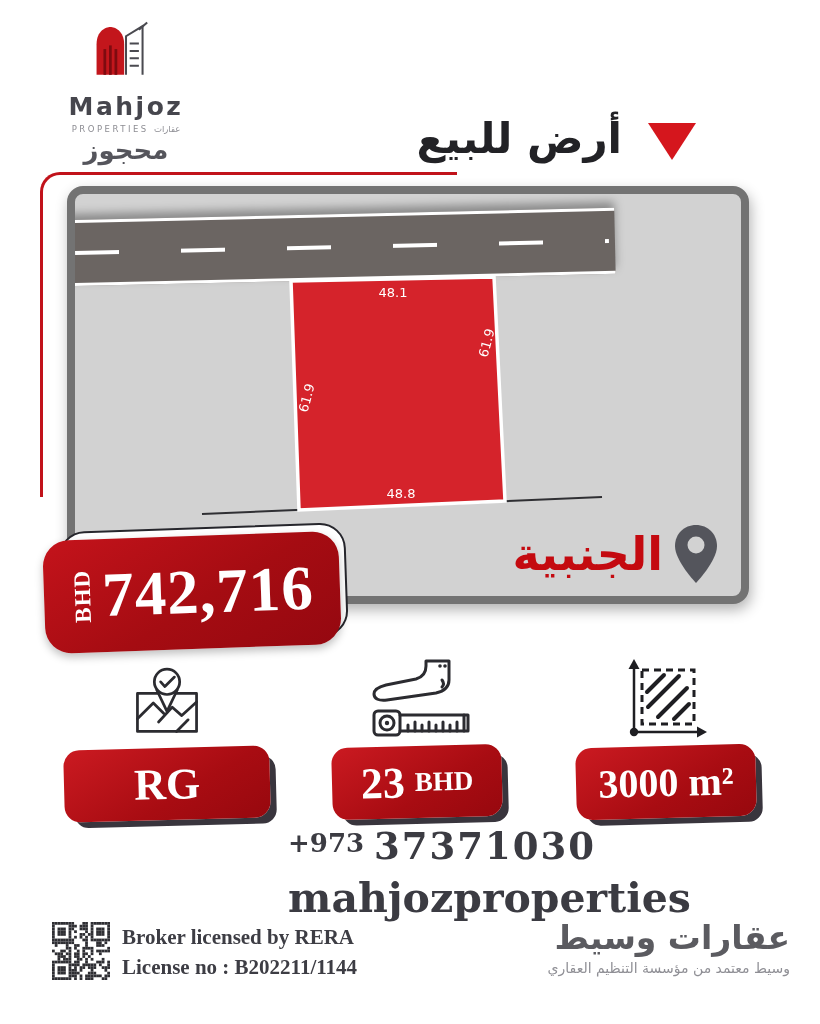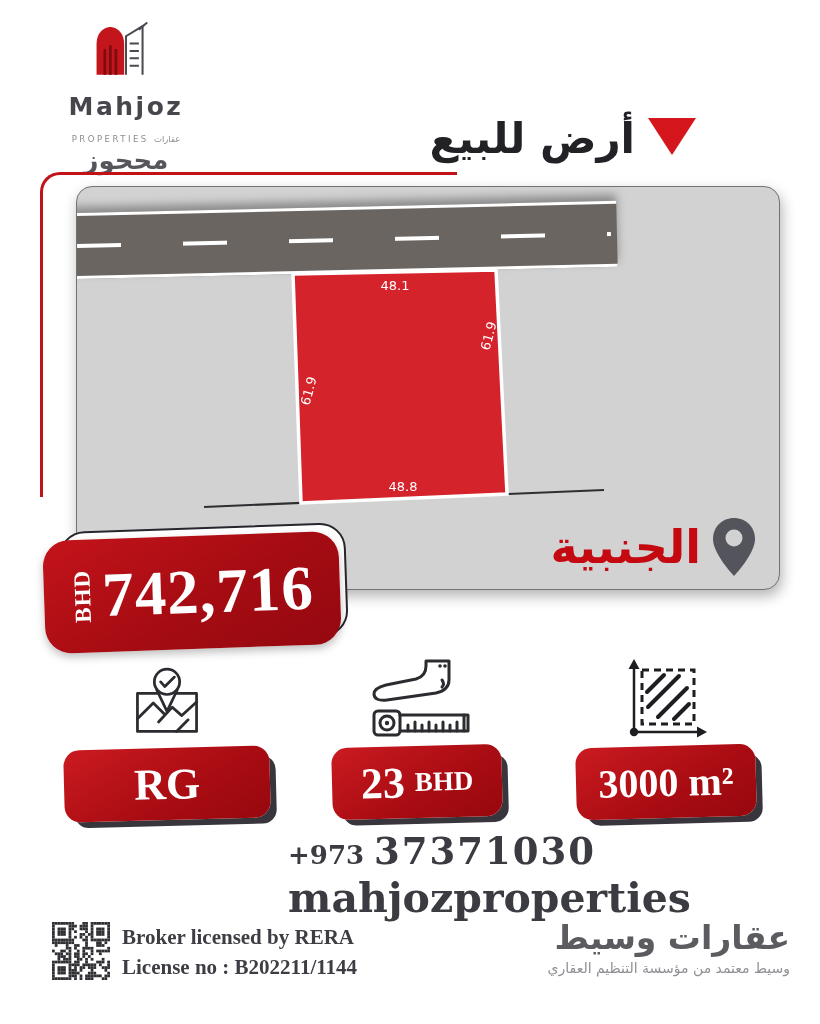--- a/index.html
+++ b/index.html
@@ -2,34 +2,34 @@
 <html><head>
 <meta charset="utf-8">
 <style>
   html,body{margin:0;padding:0;}
   body{width:820px;height:1024px;background:#ffffff;font-family:"DejaVu Sans",sans-serif;overflow:hidden;}
   .page{position:relative;width:820px;height:1024px;background:#ffffff;}
 
   
   .logo-block{position:absolute;left:38px;top:20px;width:176px;text-align:center;}
   .logo-name{font-size:25px;font-weight:bold;letter-spacing:2.5px;color:#46464d;margin-top:12px;}
-  .logo-sub{font-size:8.5px;color:#8d8d93;letter-spacing:2.5px;margin-top:13px;direction:ltr;}
+  .logo-sub{font-size:8.5px;color:#8d8d93;letter-spacing:2.5px;margin-top:3px;direction:ltr;}
   .logo-sub .ar{letter-spacing:0;}
   .logo-arabic{font-size:26px;font-weight:bold;color:#55555c;margin-top:1px;text-align:center;}
 
   
-  .title-row{position:absolute;top:118px;right:124px;display:flex;align-items:flex-start;gap:13px;}
+  .title-row{position:absolute;top:118px;right:124px;display:flex;align-items:flex-end;gap:26px;}
   .title-text{font-size:42px;font-weight:bold;color:#222226;direction:rtl;line-height:1;}
   .title-triangle{width:0;height:0;border-left:24px solid transparent;border-right:24px solid transparent;border-top:37px solid #d5161d;}
 
   
   .frame{position:absolute;left:40px;top:172px;width:414px;height:322px;border-left:3px solid #c1121a;border-top:3px solid #c1121a;border-top-left-radius:20px;}
 
   
-  .map-card{position:absolute;left:76px;top:186px;width:666px;height:402px;background:#d2d2d2;border:1px solid #737373;border-radius:16px;box-shadow:2px 6px 14px rgba(0,0,0,0.3);padding-left:36px;}
+  .map-card{position:absolute;left:67px;top:186px;width:666px;height:402px;background:#d2d2d2;border:8px solid #737373;border-radius:16px;box-shadow:2px 6px 14px rgba(0,0,0,0.3);}
   .map-inner{position:absolute;inset:0;border-radius:11px;overflow:hidden;}
   .road{position:absolute;left:-10px;top:20px;width:550px;height:60px;background:#6b6562;border-top:3px solid #ffffff;border-bottom:3px solid #ffffff;transform:rotate(-1.3deg);box-shadow:0 -6px 10px rgba(0,0,0,0.35);}
   .road-dash{position:absolute;left:10px;right:6px;top:50%;height:4px;margin-top:-2px;background:repeating-linear-gradient(90deg,#ffffff 0 44px,transparent 44px 106px);}
   .plot-svg{position:absolute;inset:0;width:666px;height:402px;}
   .plot-label{font-size:13px;fill:#ffffff;font-family:"DejaVu Sans",sans-serif;}
   .location-row{position:absolute;right:22px;bottom:12px;display:flex;align-items:center;gap:10px;}
   .location-name{font-size:46px;font-weight:bold;color:#c40a10;direction:rtl;line-height:1;}
 
   
   .price-backing{position:absolute;left:60px;top:527px;width:283px;height:110px;background:#ffffff;border:2px solid #26262c;border-radius:26px;transform:rotate(-2deg);}
@@ -44,21 +44,21 @@
   .feat-1{left:62px;top:658px;width:210px;}
   .feat-1 .red-pill{width:206px;height:72px;font-size:44px;align-items:center;}
   .feat-2{left:330px;top:656px;width:174px;}
   .feat-2 .red-pill{width:170px;height:72px;font-size:44px;align-items:center;gap:10px;}
   .feat-2 .unit{font-size:27px;}
   .feat-3{left:574px;top:656px;width:184px;}
   .feat-3 .red-pill{width:180px;height:72px;font-size:40px;align-items:center;}
 
   
   .contact{position:absolute;left:278px;top:828px;width:300px;color:#3b3b42;}
-  .contact-row{display:flex;align-items:flex-end;gap:10px;}
+  .contact-row{display:flex;align-items:flex-start;gap:10px;}
   .phone-code{font-family:"DejaVu Serif",serif;font-weight:bold;font-size:26px;}
   .phone-number{font-family:"DejaVu Serif",serif;font-weight:bold;font-size:37px;letter-spacing:2px;line-height:1;}
   .insta-handle{font-family:"DejaVu Serif",serif;font-weight:bold;font-size:41px;line-height:1.2;}
 
   
   .footer-left{position:absolute;left:52px;top:922px;display:flex;align-items:flex-start;gap:12px;}
   .license{font-family:"Liberation Serif",serif;font-weight:bold;font-size:21px;color:#3d3d44;line-height:1.45;}
   .footer-right{position:absolute;right:30px;top:918px;text-align:right;direction:rtl;}
   .brand-ar{font-size:33px;font-weight:bold;color:#5b5b60;line-height:1.2;}
   .tagline-ar{font-size:14px;color:#8f8f95;margin-top:2px;}

